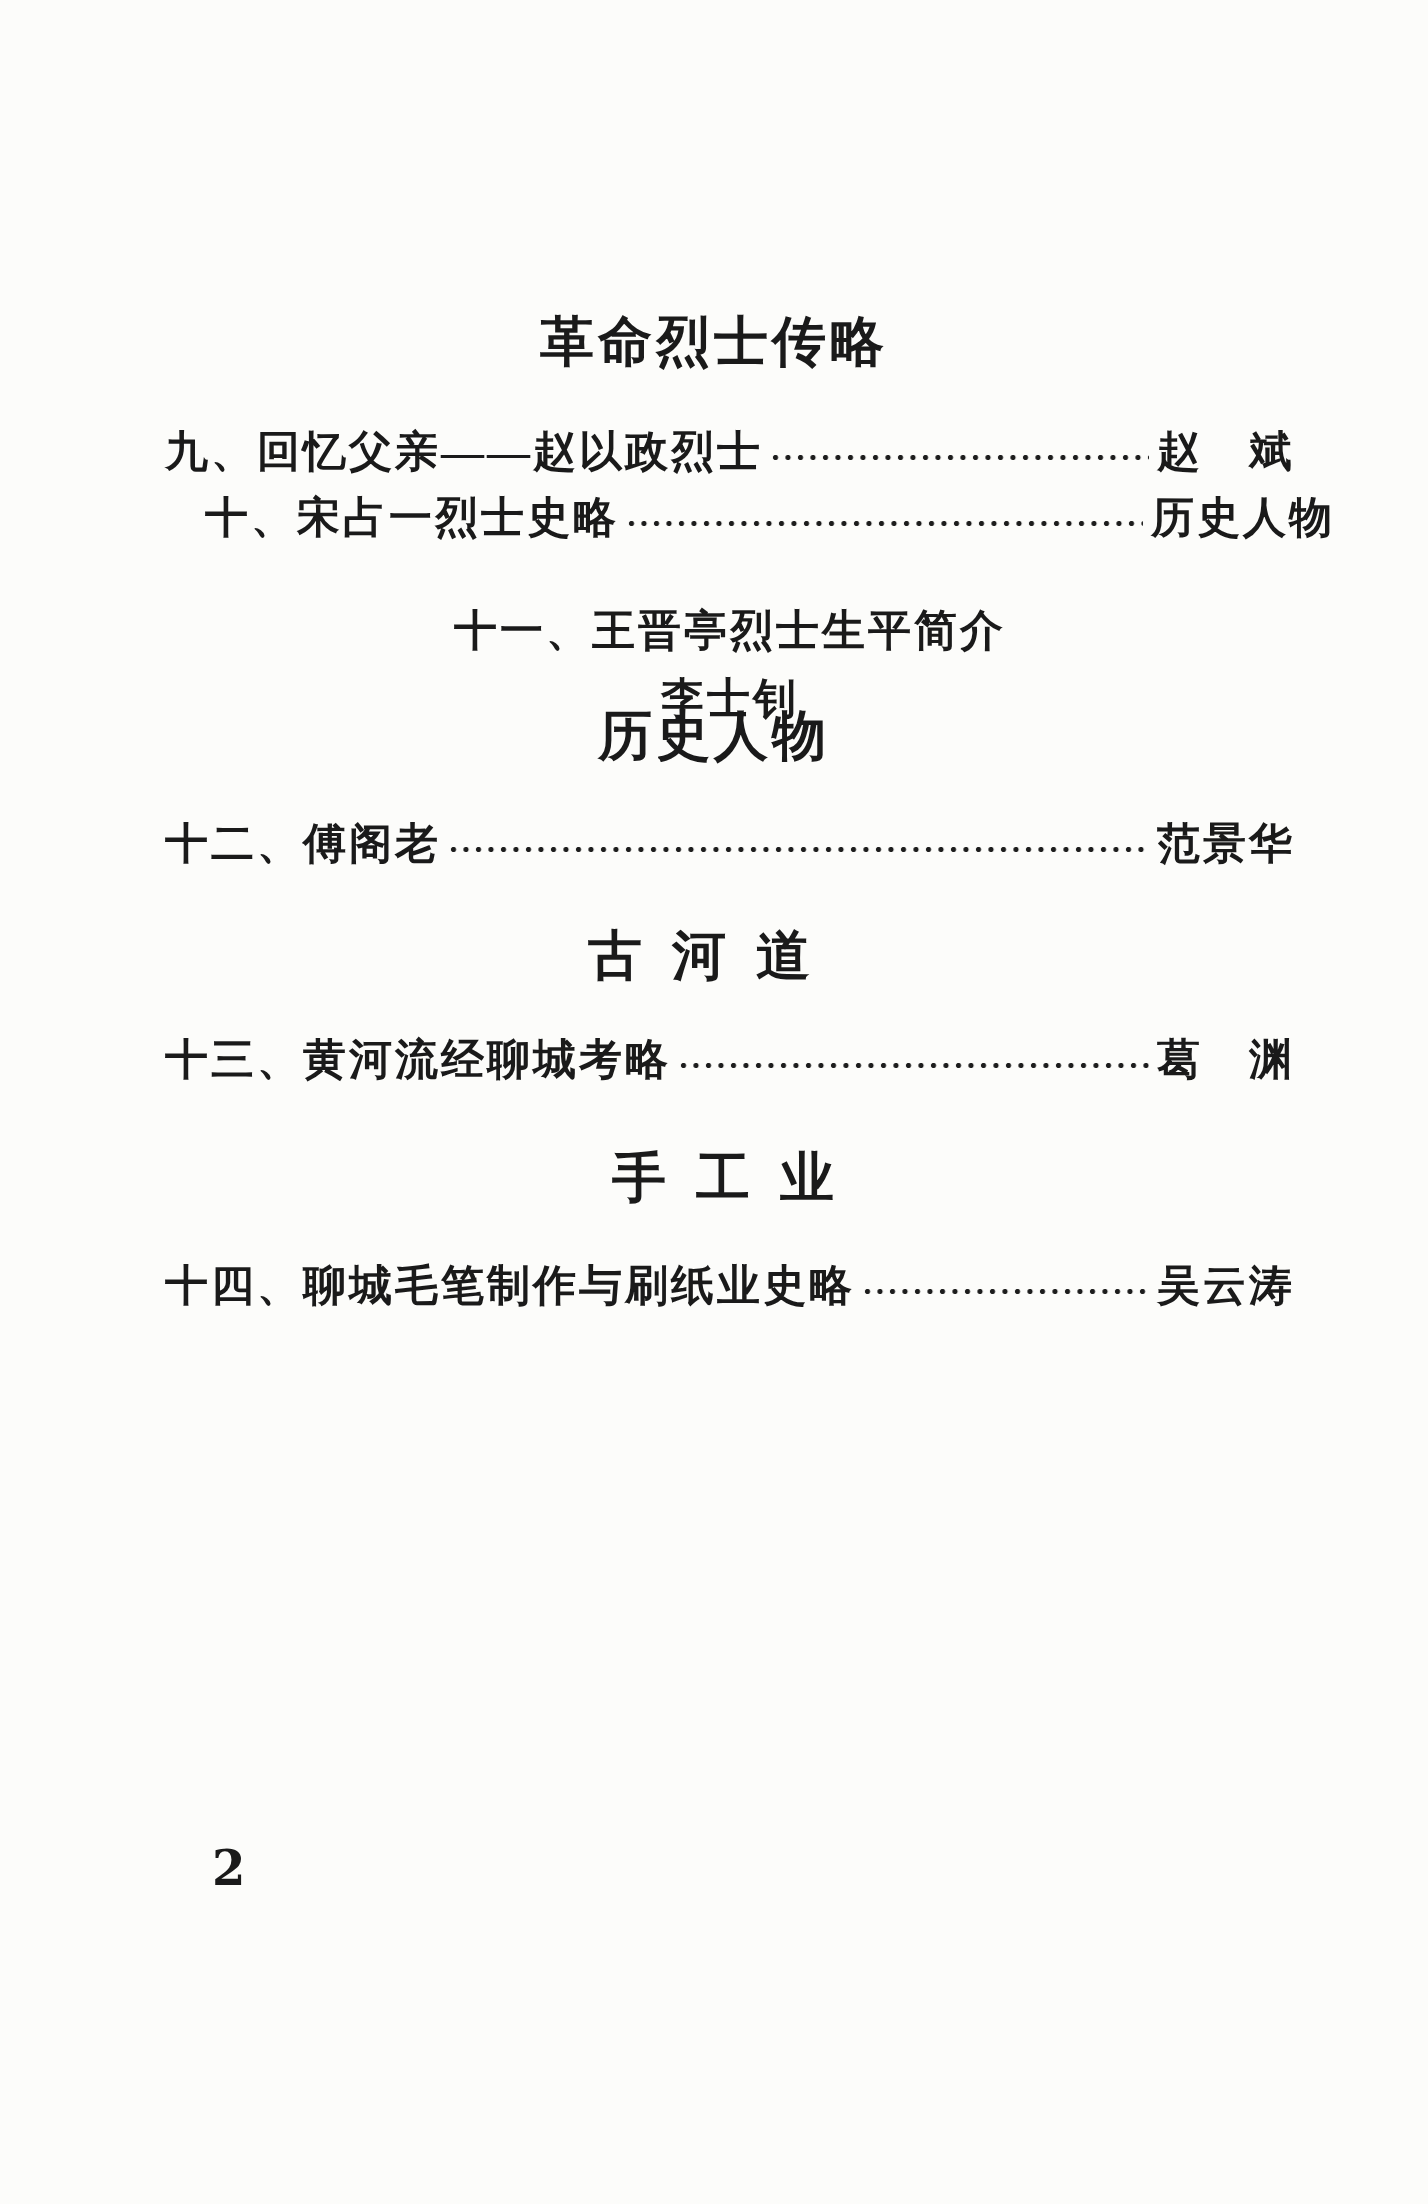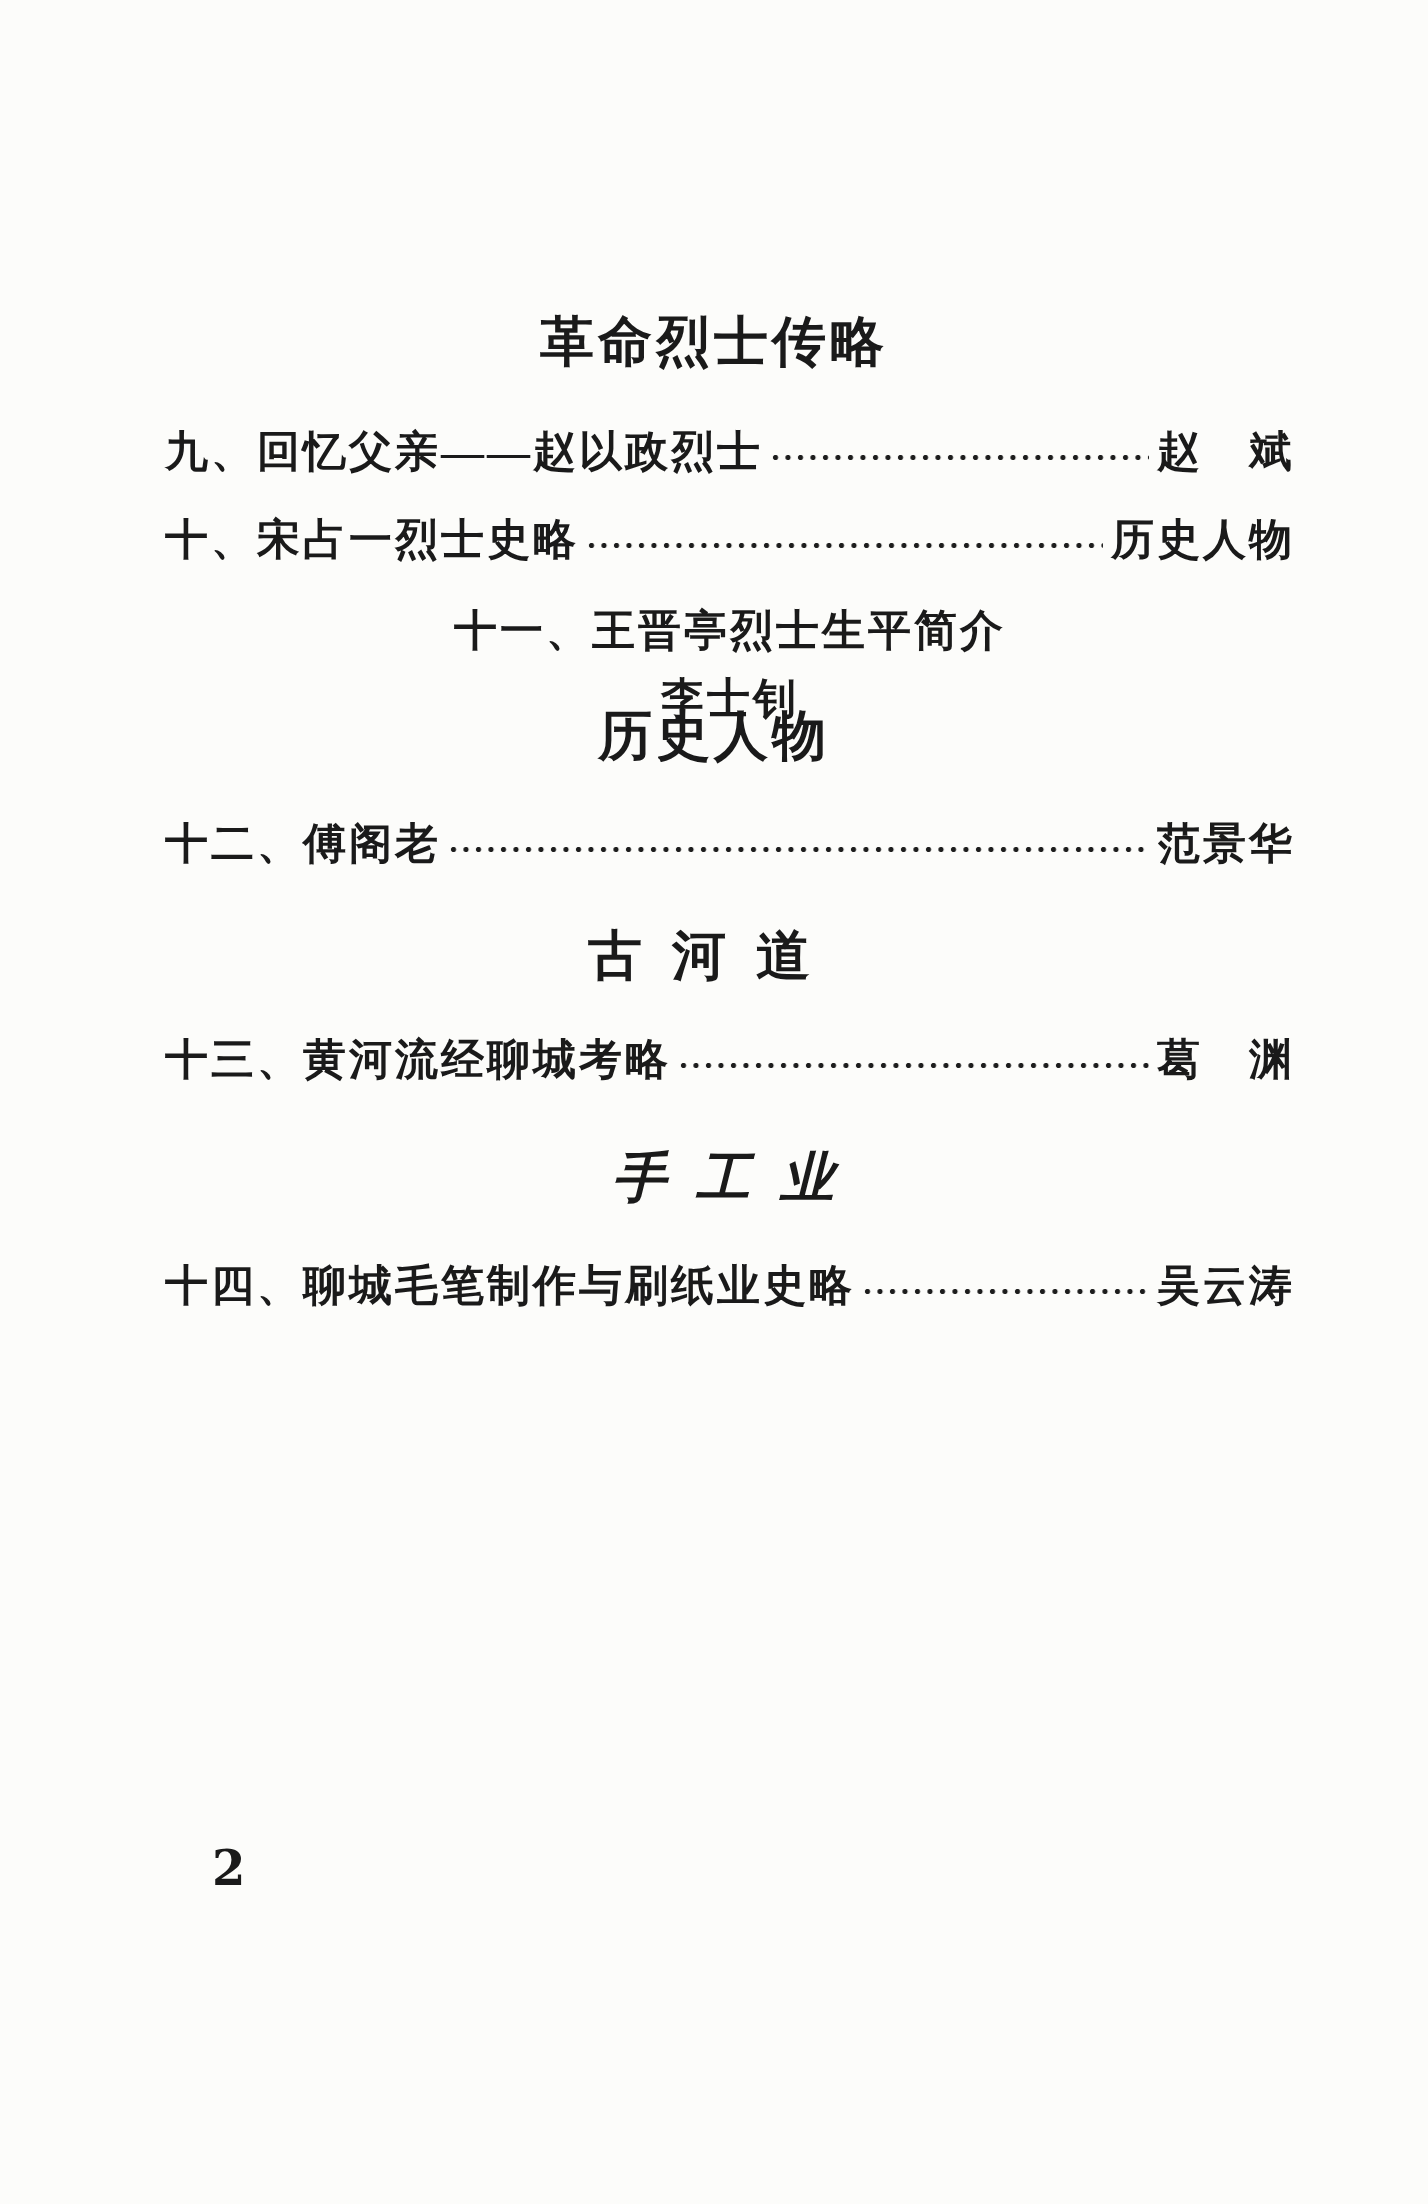--- a/index.html
+++ b/index.html
@@ -25,37 +25,37 @@
     width: 100%;
     text-align: center;
     font-size: 54px;
     font-weight: 700;
     letter-spacing: 4px;
     white-space: nowrap;
   }
   .heading-1 { top: 306px; }
   .heading-2 { top: 700px; font-weight: 700; }
   .heading-3 { top: 920px; letter-spacing: 30px; box-sizing: border-box; }
-  .heading-4 { top: 1142px; letter-spacing: 30px; padding-left: 48px; box-sizing: border-box; font-style: italic; }
+  .heading-4 { top: 1142px; letter-spacing: 30px; padding-left: 48px; box-sizing: border-box; }
 
   
   .toc-row {
     position: absolute;
     left: 165px;
     width: 1130px;
     height: 56px;
     display: flex;
     align-items: center;
     font-size: 43px;
     font-weight: 600;
     letter-spacing: 3px;
     white-space: nowrap;
   }
   .row-1 { top: 424px; }
-  .row-2 { top: 512px; }
+  .row-2 { top: 490px; margin-left: 40px; }
   .row-3 { top: 602px; flex-direction: column; }
   .row-4 { top: 816px; }
   .row-5 { top: 1032px; }
   .row-6 { top: 1258px; }
 
   .entry-label { flex: 0 0 auto; text-align: center; }
   .entry-author { flex: 0 0 auto; text-align: right; }
 
   
   .leader {

